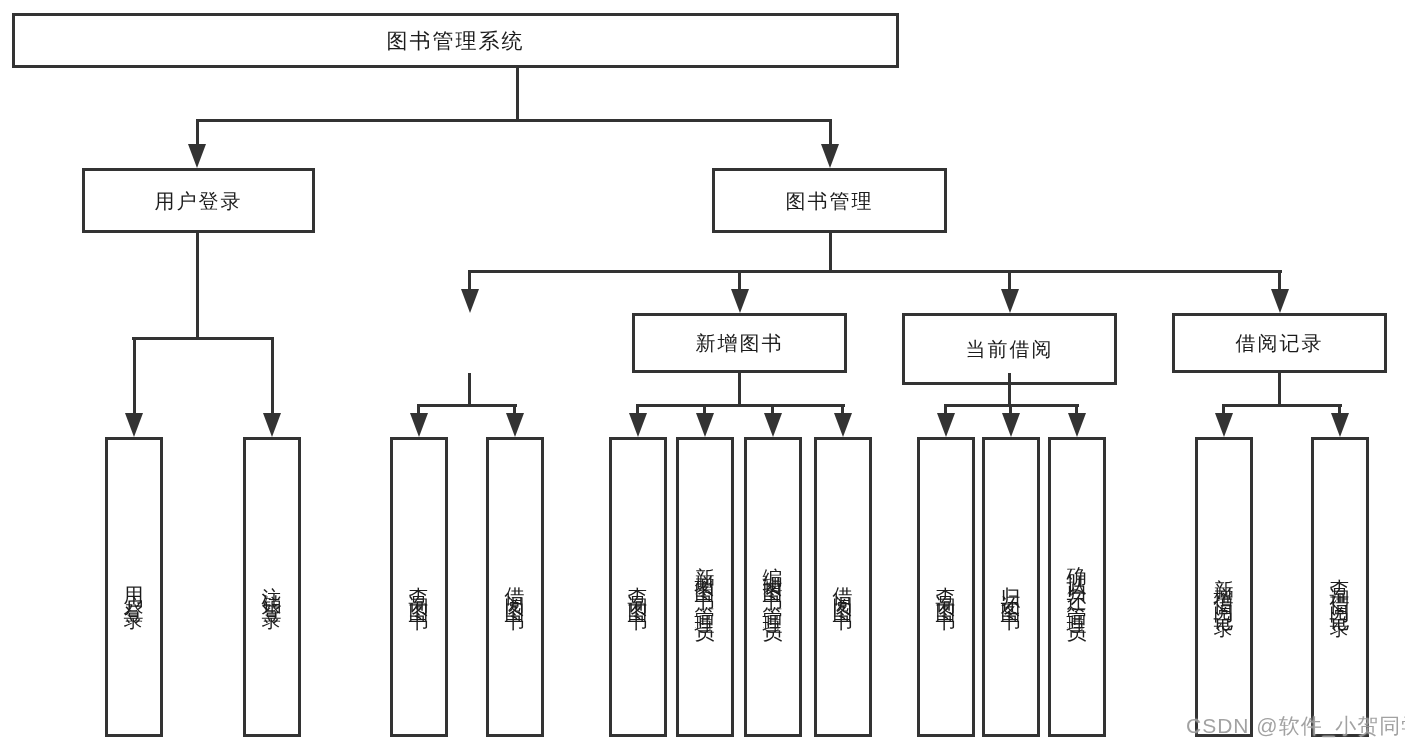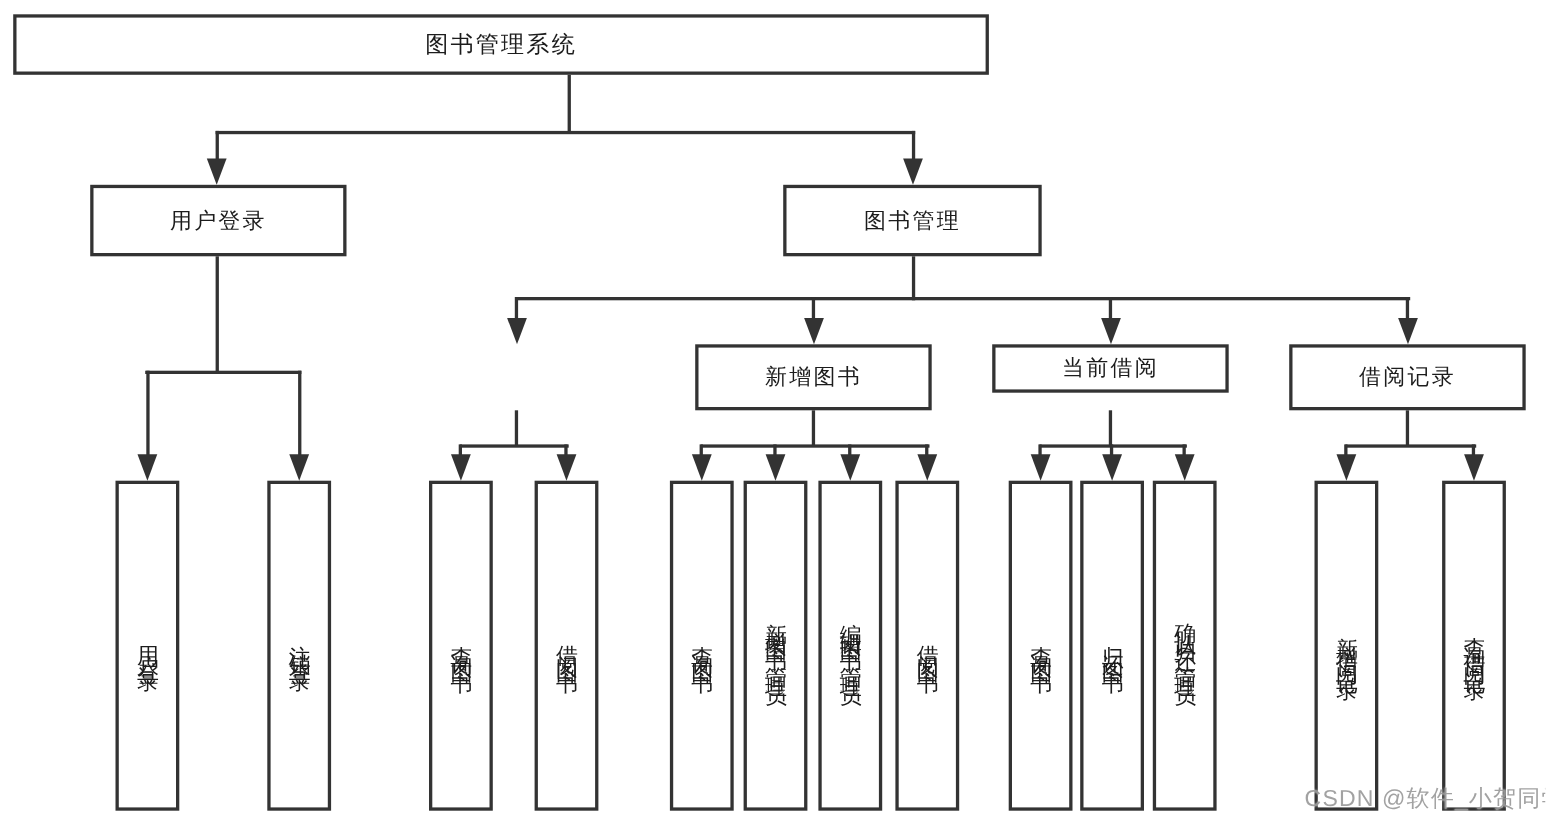--- a/index.html
+++ b/index.html
@@ -41,21 +41,21 @@
 <body>
 
 <div class="canvas">
 
   <div class="box h title" style="left:12px;top:13px;width:887px;height:55px;">图书管理系统</div>
 
   <div class="box h" style="left:82px;top:168px;width:233px;height:65px;">用户登录</div>
   <div class="box h" style="left:712px;top:168px;width:235px;height:65px;">图书管理</div>
 
   <div class="box h" style="left:632px;top:313px;width:215px;height:60px;">新增图书</div>
-  <div class="box h" style="left:902px;top:313px;width:215px;height:44px;">当前借阅</div>
+  <div class="box h" style="left:902px;top:313px;width:215px;height:72px;">当前借阅</div>
   <div class="box h" style="left:1172px;top:313px;width:215px;height:60px;">借阅记录</div>
 
   <div class="box v" style="left:105px;top:437px;width:58px;height:300px;">用户登录</div>
   <div class="box v" style="left:243px;top:437px;width:58px;height:300px;">注销登录</div>
 
   <div class="box v" style="left:390px;top:437px;width:58px;height:300px;">查询图书</div>
   <div class="box v" style="left:486px;top:437px;width:58px;height:300px;">借阅图书</div>
 
   <div class="box v" style="left:609px;top:437px;width:58px;height:300px;">查询图书</div>
   <div class="box v" style="left:676px;top:437px;width:58px;height:300px;">新增图书（管理员）</div>

